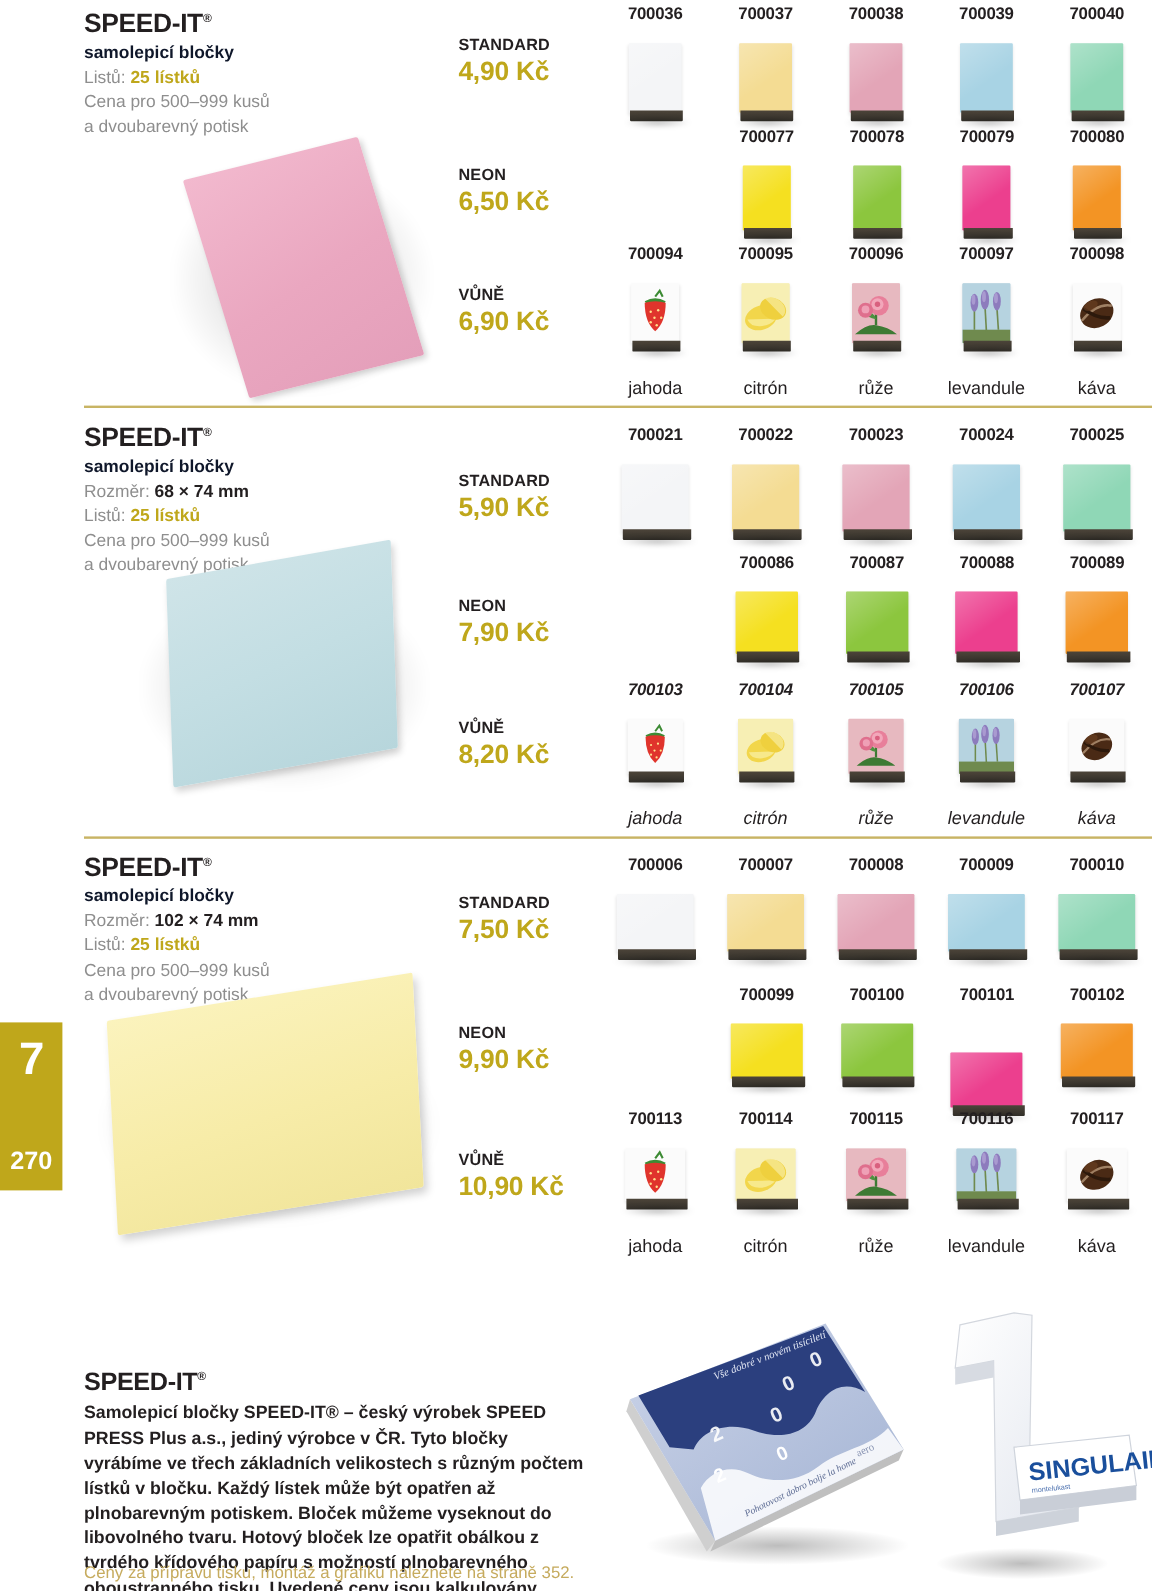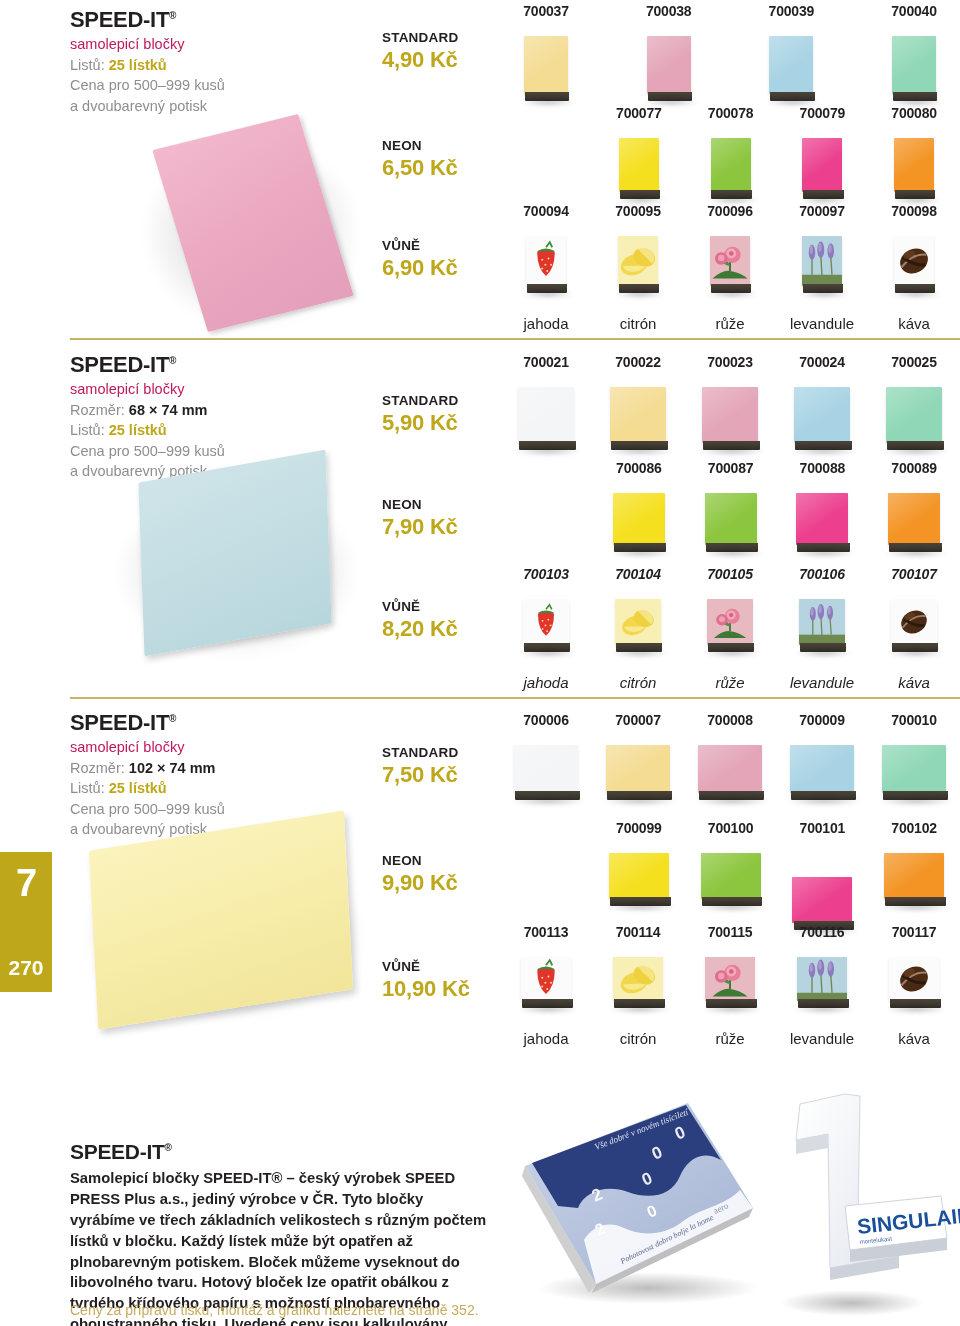--- a/index.html
+++ b/index.html
@@ -37,21 +37,21 @@
   }
 
   
   .desc { position: absolute; left: 70px; top: 8px; width: 300px; }
   .brand {
     font-size: 22px; font-weight: 700; letter-spacing: -0.3px;
     color: #231f20; line-height: 1.1;
   }
   .brand sup { font-size: 10px; vertical-align: super; font-weight: 700; }
   .sub {
-    font-size: 14.5px; font-weight: 400; color: #be185d;
+    font-size: 14.5px; font-weight: 700; color: #0f172a;
     margin-top: 3px; line-height: 1.35;
   }
   .specline {
     font-size: 14.5px; color: #8e8e8e; line-height: 1.42;
   }
   .specline b { color: #231f20; font-weight: 700; }
   .specline .hl { color: #bfa71b; font-weight: 700; }
 
   
   .price-col { position: absolute; left: 382px; width: 130px; }
@@ -161,20 +161,30 @@
     <div class="price-col" style="top:138px;">
       <div class="price-label">NEON</div>
       <div class="price-value">6,50 Kč</div>
     </div>
     <div class="price-col" style="top:238px;">
       <div class="price-label">VŮNĚ</div>
       <div class="price-value">6,90 Kč</div>
     </div>
 
     <div class="grid" style="left:500px;top:4px;width:460px;justify-content:space-between;">
+        <div class="cell" style="width: 92px;">
+          <div class="code">700036</div>
+          <div class="swatch-wrap" style="margin-top: 18px; height: 72px;">
+            <div class="swatch" style="width: 44px; height: 58px; background: rgb(244, 245, 247);">
+              <div class="gloss"></div>
+              <div class="base"></div>
+              <div class="shadow2"></div>
+            </div>
+          </div>
+        </div>
         <div class="cell" style="width: 92px;">
           <div class="code">700037</div>
           <div class="swatch-wrap" style="margin-top: 18px; height: 72px;">
             <div class="swatch" style="width: 44px; height: 58px; background: rgb(244, 220, 147);">
               <div class="gloss"></div>
               <div class="base"></div>
               <div class="shadow2"></div>
             </div>
           </div>
         </div>

